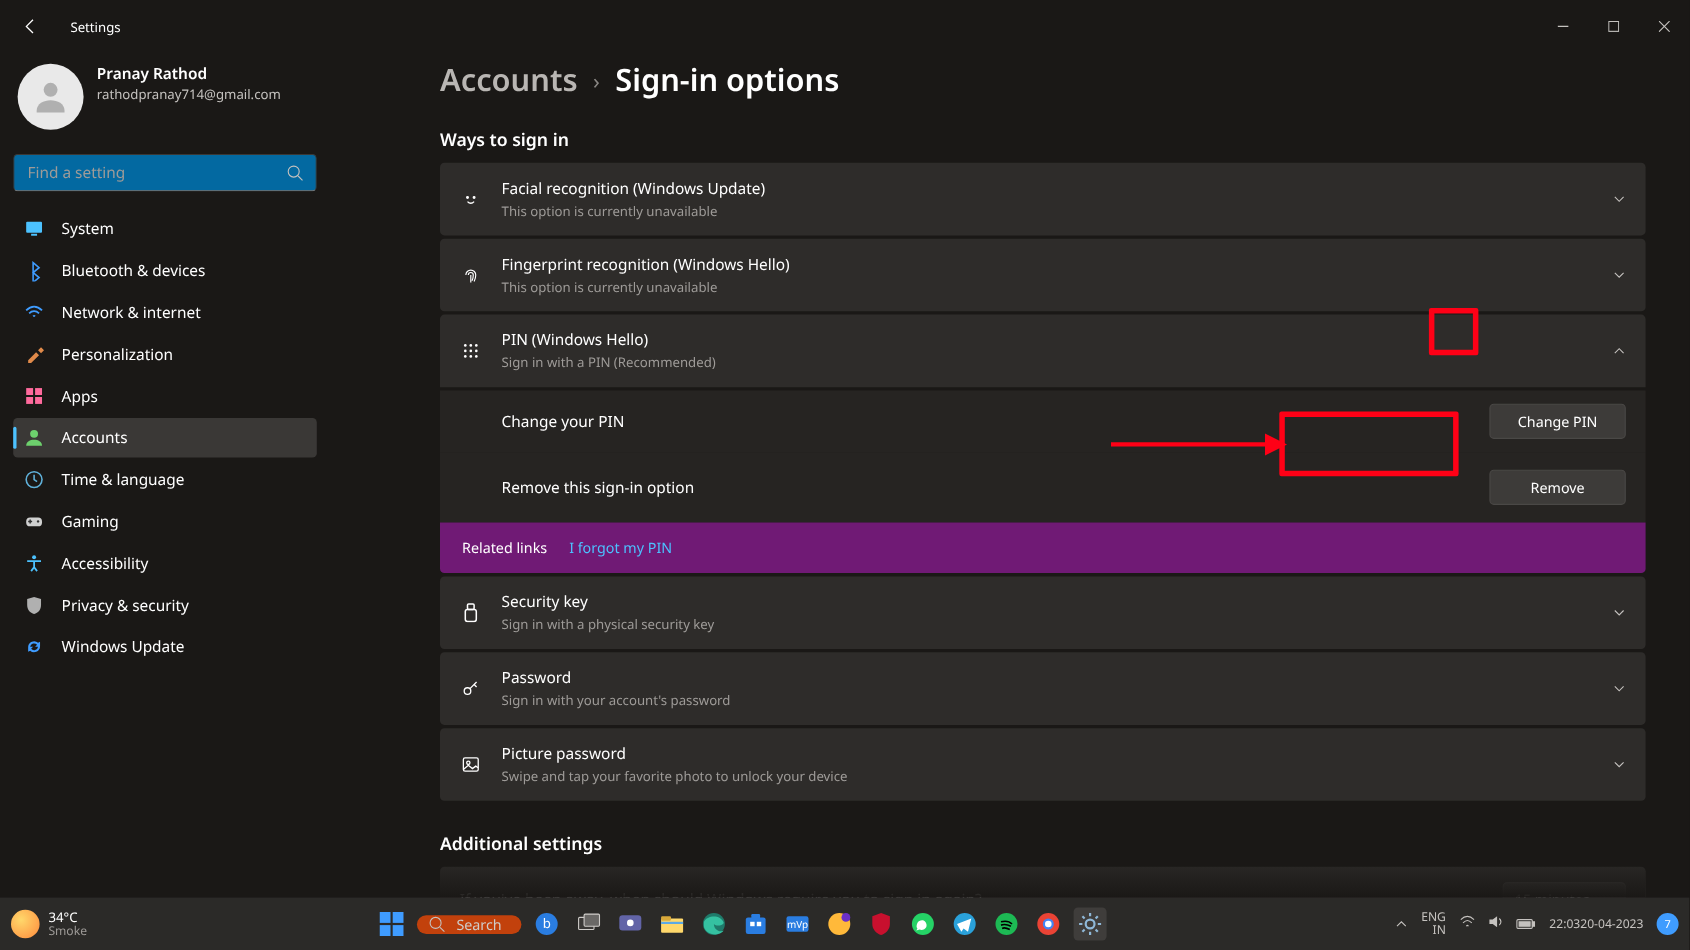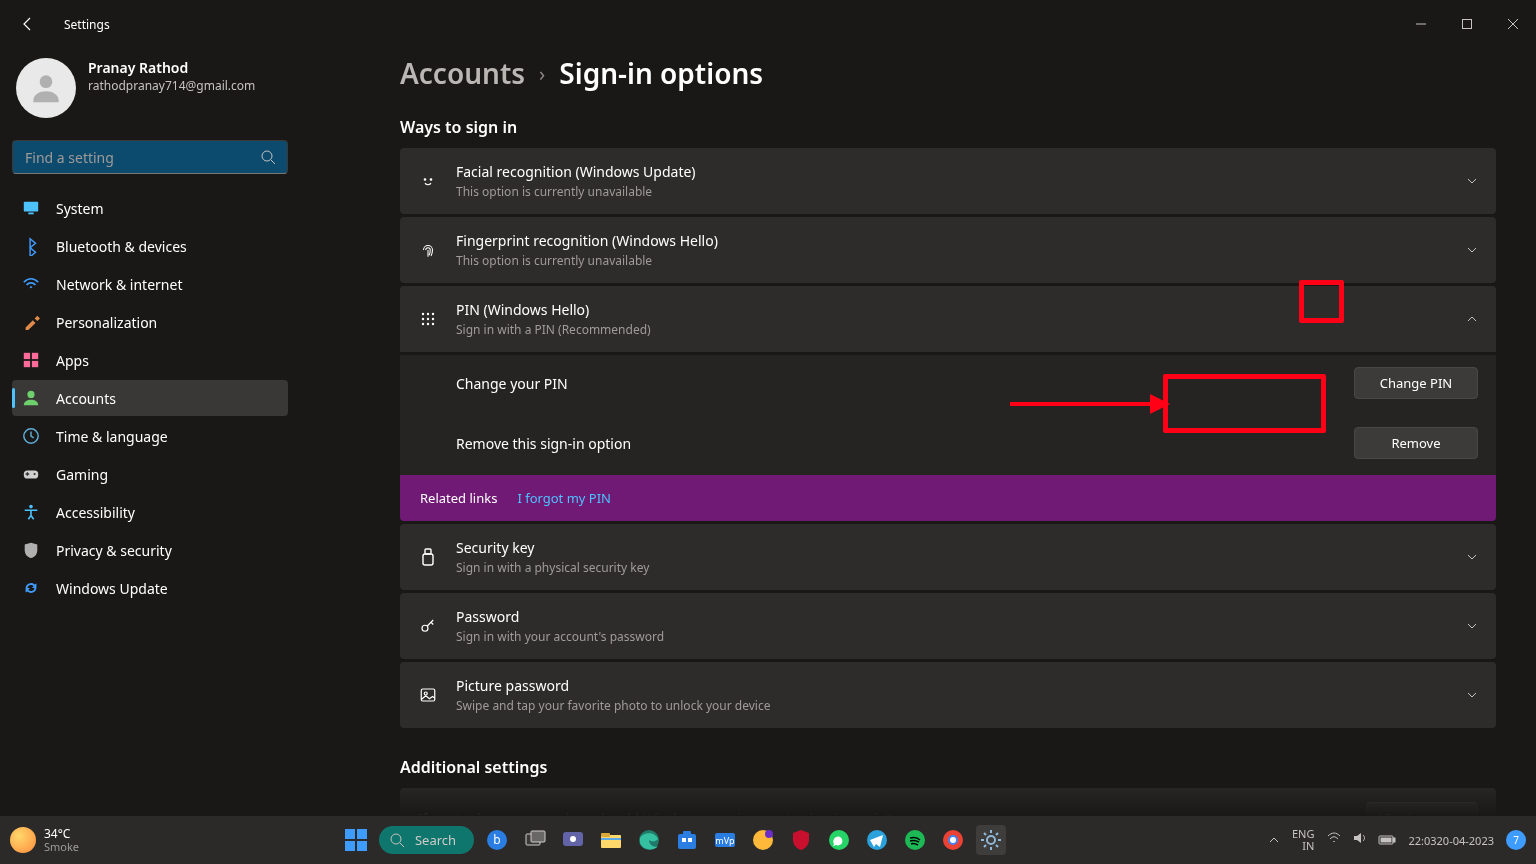--- a/index.html
+++ b/index.html
@@ -33,21 +33,21 @@
 
   
   .user-row{display:flex;align-items:flex-start;gap:12px;padding:4px 0 10px 4px}
   .avatar{width:60px;height:60px;border-radius:50%;background:#e9e9e9;display:flex;align-items:center;justify-content:center}
   .avatar svg{width:38px;height:38px;fill:#b0b0b0}
   .user-meta .name{font-size:14px;font-weight:600}
   .user-meta .email{font-size:12px;color:var(--text-dim)}
 
   
   .search-wrap{position:relative;margin:10px 0 14px 0}
-  .search-input{width:100%;height:34px;background:#0c4a6e;border:1px solid #3a3836;border-bottom:1px solid #777;border-radius:4px;color:var(--text);padding:0 52px 0 12px;font-size:14px;outline:none}
+  .search-input{width:100%;height:34px;background:#0369a1;border:1px solid #3a3836;border-bottom:1px solid #777;border-radius:4px;color:var(--text);padding:0 52px 0 12px;font-size:14px;outline:none}
   .search-input::placeholder{color:var(--text-muted)}
   .search-icon{position:absolute;right:12px;top:8px;color:var(--text-dim)}
 
   
   .nav{display:flex;flex-direction:column;gap:2px}
   .nav-item{display:flex;align-items:center;gap:16px;height:36px;padding:0 10px;border-radius:4px;color:var(--text);font-size:14px;position:relative}
   .nav-item.selected{background:var(--accent-selected)}
   .nav-item.selected::before{content:"";position:absolute;left:0;top:8px;bottom:8px;width:3px;border-radius:2px;background:var(--accent)}
   .nav-icon{width:18px;height:18px;display:flex;align-items:center;justify-content:center}
 
@@ -89,21 +89,21 @@
   
   .taskbar{position:absolute;left:0;right:0;bottom:0;height:48px;background:var(--taskbar);display:flex;align-items:center;justify-content:space-between;padding:0 10px}
   .tb-left{display:flex;align-items:center;gap:10px}
   .weather{display:flex;align-items:flex-start;gap:8px}
   .weather-icon{width:26px;height:26px;border-radius:50%;background:radial-gradient(circle at 35% 35%,#ffd86b,#ff8a3c)}
   .weather-text{display:flex;flex-direction:column;line-height:13px}
   .w1{font-size:12px;color:var(--text)}
   .w2{font-size:11px;color:var(--text-muted)}
   .tb-center{display:flex;align-items:center;gap:8px}
   .start{width:30px;height:30px;display:flex;align-items:center;justify-content:center}
-  .tb-search{display:flex;align-items:center;gap:10px;background:#0f766e;border-radius:16px;height:28px;padding:0 18px 0 10px}
+  .tb-search{display:flex;align-items:center;gap:10px;background:#c2410c;border-radius:16px;height:17px;padding:0 18px 0 10px}
   .tb-search svg{color:var(--text-dim)}
   .tb-search span{font-size:13px;color:#cfccc9}
   .tb-icon{width:30px;height:30px;display:flex;align-items:center;justify-content:center;border-radius:4px}
   .tb-icon img,.tb-icon svg{width:24px;height:24px}
   .tb-right{display:flex;align-items:center;gap:12px}
   .lang{display:flex;flex-direction:column;align-items:flex-end;line-height:12px;font-size:11px;color:var(--text-dim)}
   .tray{display:flex;align-items:center;gap:10px;color:var(--text-dim)}
   .clock{display:flex;flex-direction:row;align-items:flex-end;line-height:13px;font-size:11px;color:var(--text-dim)}
   .notif{width:20px;height:20px;border-radius:50%;background:#3f9cff;display:flex;align-items:center;justify-content:center;font-size:10px;color:#fff}
 

